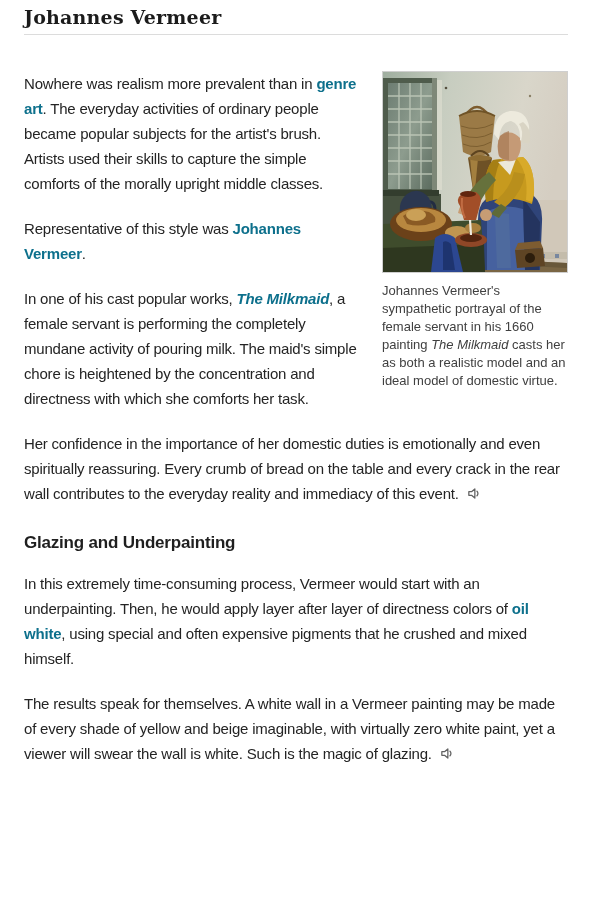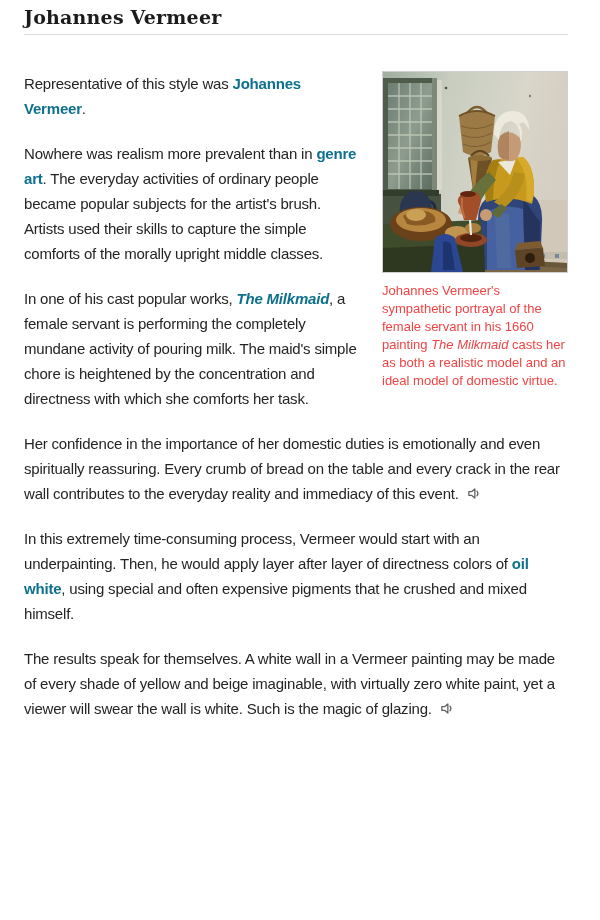--- a/index.html
+++ b/index.html
@@ -15,21 +15,21 @@
   .article-body p{margin:0 0 20px 0;}
   a.lnk{color:#0d708c;font-weight:700;text-decoration:none;cursor:pointer;}
   a.lnk.italic{font-style:italic;}
   h2.section-heading{font-size:17px;line-height:22px;font-weight:700;color:#1f1f1f;margin:26px 0 17px 0;}
   figure.milkmaid-figure{
     float:right;width:186px;margin:0 0 14px 18px;min-height:337px;
   }
   .fig-img{width:184px;height:200px;border:1px solid #cfcfcf;overflow:hidden;background:#cfd2c6;}
   .fig-img svg{display:block;}
   figcaption{
-    font-size:13px;line-height:18px;letter-spacing:0;color:#ef4444;margin-top:9px;
+    font-size:13px;line-height:18px;letter-spacing:0;color:#404040;margin-top:9px;
   }
   figcaption em{font-style:italic;}
   .audio-btn{
     background:none;border:none;padding:0;margin-left:7px;cursor:pointer;
     vertical-align:-3px;display:inline-block;line-height:0;
   }
 </style>
 </head>
 <body>
 
@@ -142,32 +142,33 @@
           <path d="M87,148 L88,163" stroke="#efeade" stroke-width="2.2" fill="none"></path>
 
           <path d="M132,178 L160,176 L162,194 L134,196 Z" fill="#5e4424"></path>
           <path d="M132,178 L160,176 L157,169 L135,171 Z" fill="#7d5c31"></path>
           <circle cx="147" cy="186" r="5" fill="#2c1d0c"></circle>
         </svg>
       </div>
       <figcaption><span>Johannes Vermeer's sympathetic portrayal of the female servant in his 1660 painting </span><em>The Milkmaid</em><span> casts her as both a realistic model and an ideal model of domestic virtue.</span></figcaption>
     </figure>
 
+    <p><span>Nowhere was realism more prevalent than in </span><a class="lnk">genre art</a><span>. The everyday activities of ordinary people became popular subjects for the artist's brush. Artists used their skills to capture the simple comforts of the morally upright middle classes.</span></p>
+
     <p><span>Representative of this style was </span><a class="lnk">Johannes Vermeer</a><span>.</span></p>
-
-    <p><span>Nowhere was realism more prevalent than in </span><a class="lnk">genre art</a><span>. The everyday activities of ordinary people became popular subjects for the artist's brush. Artists used their skills to capture the simple comforts of the morally upright middle classes.</span></p>
 
 
     <p><span>In one of his cast popular works, </span><a class="lnk italic">The Milkmaid</a><span>, a female servant is performing the completely mundane activity of pouring milk. The maid's simple chore is heightened by the concentration and directness with which she comforts her task.</span></p>
 
     <p><span>Her confidence in the importance of her domestic duties is emotionally and even spiritually reassuring. Every crumb of bread on the table and every crack in the rear wall contributes to the everyday reality and immediacy of this event.</span><button class="audio-btn" aria-label="play audio"><svg viewBox="0 0 24 24" width="17" height="17">
             <path d="M4 9.5v5h3.8l4.7 4V5.5l-4.7 4H4z" fill="none" stroke="#616161" stroke-width="1.8" stroke-linejoin="round"></path>
             <path d="M15.5 8.8a4.5 4.5 0 0 1 0 6.4" fill="none" stroke="#616161" stroke-width="1.8" stroke-linecap="round"></path>
           </svg></button></p>
 
+    <h2 class="section-heading">Glazing and Underpainting</h2>
 
 
     <p><span>In this extremely time-consuming process, Vermeer would start with an underpainting. Then, he would apply layer after layer of directness colors of </span><a class="lnk">oil white</a><span>, using special and often expensive pigments that he crushed and mixed himself.</span></p>
 
     <p><span>The results speak for themselves. A white wall in a Vermeer painting may be made of every shade of yellow and beige imaginable, with virtually zero white paint, yet a viewer will swear the wall is white. Such is the magic of glazing.</span><button class="audio-btn" aria-label="play audio"><svg viewBox="0 0 24 24" width="17" height="17">
             <path d="M4 9.5v5h3.8l4.7 4V5.5l-4.7 4H4z" fill="none" stroke="#616161" stroke-width="1.8" stroke-linejoin="round"></path>
             <path d="M15.5 8.8a4.5 4.5 0 0 1 0 6.4" fill="none" stroke="#616161" stroke-width="1.8" stroke-linecap="round"></path>
           </svg></button></p>
 
   </div>

